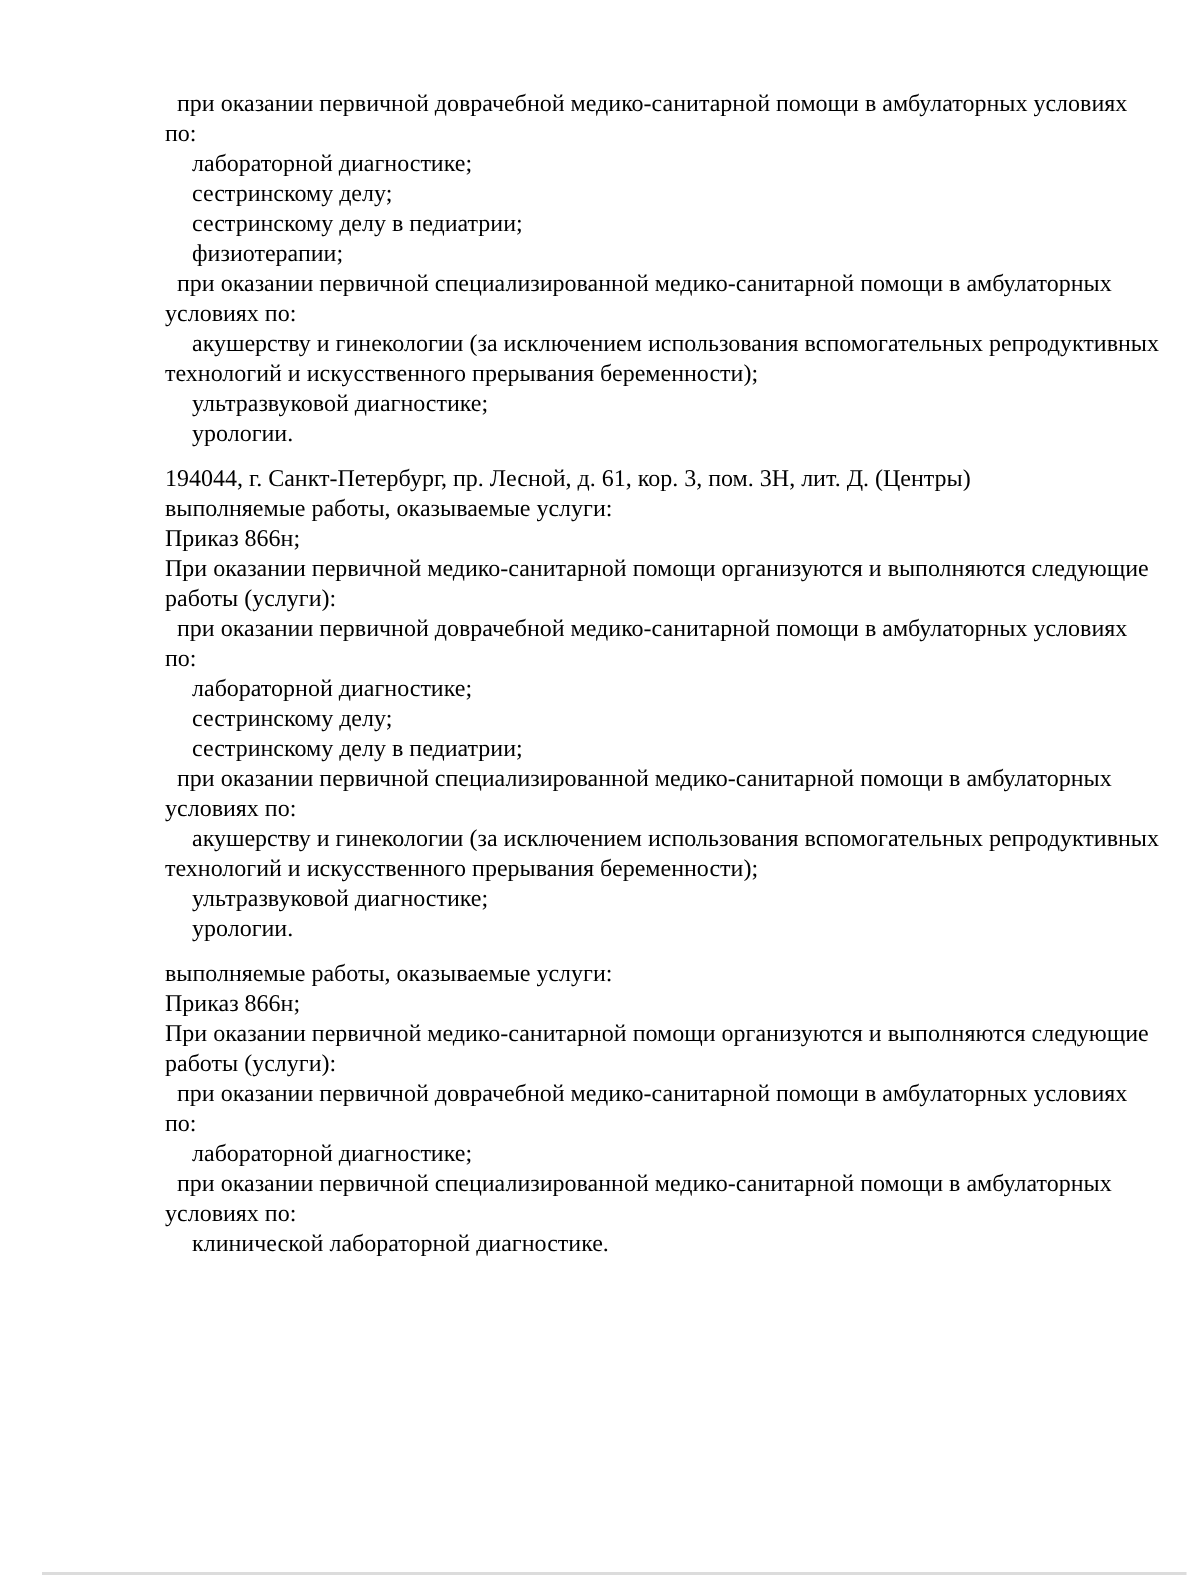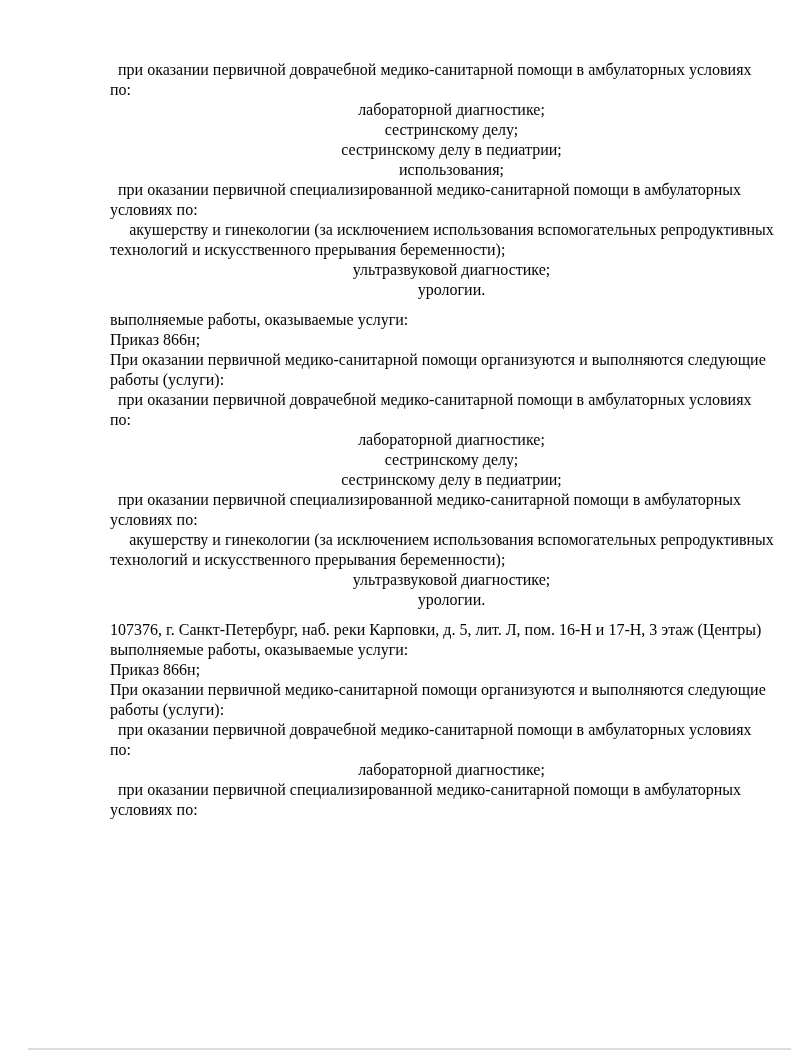--- a/index.html
+++ b/index.html
@@ -23,21 +23,21 @@
     position: absolute;
     top: 60px;
     left: 90px;
     right: 36px;
   }
   .line {
     white-space: nowrap;
     height: 20px;
   }
   .line.i1 { padding-left: 8px; }
-  .line.i2 { padding-left: 18px; text-align: center; }
+  .line.i2 { padding-left: 18px; }
   .gap {
     height: 10px;
   }
   .divider {
     position: absolute;
     left: 8px;
     right: 7px;
     top: 1048px;
     height: 2px;
     background: #dcdcdc;
@@ -46,50 +46,51 @@
 </head>
 <body>
 
 <div class="page">
   <div class="doc">
       <div class="line i1">при оказании первичной доврачебной медико-санитарной помощи в амбулаторных условиях</div>
       <div class="line i0">по:</div>
       <div class="line i2">лабораторной диагностике;</div>
       <div class="line i2">сестринскому делу;</div>
       <div class="line i2">сестринскому делу в педиатрии;</div>
-      <div class="line i2">использования;</div>
+      <div class="line i2">физиотерапии;</div>
       <div class="line i1">при оказании первичной специализированной медико-санитарной помощи в амбулаторных</div>
       <div class="line i0">условиях по:</div>
       <div class="line i2">акушерству и гинекологии (за исключением использования вспомогательных репродуктивных</div>
       <div class="line i0">технологий и искусственного прерывания беременности);</div>
       <div class="line i2">ультразвуковой диагностике;</div>
       <div class="line i2">урологии.</div>
       <div class="gap"></div>
+      <div class="line i0">194044, г. Санкт-Петербург, пр. Лесной, д. 61, кор. 3, пом. 3Н, лит. Д. (Центры)</div>
       <div class="line i0">выполняемые работы, оказываемые услуги:</div>
       <div class="line i0">Приказ 866н;</div>
       <div class="line i0">При оказании первичной медико-санитарной помощи организуются и выполняются следующие</div>
       <div class="line i0">работы (услуги):</div>
       <div class="line i1">при оказании первичной доврачебной медико-санитарной помощи в амбулаторных условиях</div>
       <div class="line i0">по:</div>
       <div class="line i2">лабораторной диагностике;</div>
       <div class="line i2">сестринскому делу;</div>
       <div class="line i2">сестринскому делу в педиатрии;</div>
       <div class="line i1">при оказании первичной специализированной медико-санитарной помощи в амбулаторных</div>
       <div class="line i0">условиях по:</div>
       <div class="line i2">акушерству и гинекологии (за исключением использования вспомогательных репродуктивных</div>
       <div class="line i0">технологий и искусственного прерывания беременности);</div>
       <div class="line i2">ультразвуковой диагностике;</div>
       <div class="line i2">урологии.</div>
       <div class="gap"></div>
-      <div class="line i0">107376, г. Санкт-Петербург, наб. реки Карповки, д. 5, лит. Л, пом. 16-Н и 17-Н, 3 этаж (Центры)</div>
       <div class="line i0">выполняемые работы, оказываемые услуги:</div>
       <div class="line i0">Приказ 866н;</div>
       <div class="line i0">При оказании первичной медико-санитарной помощи организуются и выполняются следующие</div>
       <div class="line i0">работы (услуги):</div>
       <div class="line i1">при оказании первичной доврачебной медико-санитарной помощи в амбулаторных условиях</div>
       <div class="line i0">по:</div>
       <div class="line i2">лабораторной диагностике;</div>
       <div class="line i1">при оказании первичной специализированной медико-санитарной помощи в амбулаторных</div>
       <div class="line i0">условиях по:</div>
+      <div class="line i2">клинической лабораторной диагностике.</div>
       <div class="gap"></div>
     </div>
   <div class="divider"></div>
 </div>
 
 </body></html>

